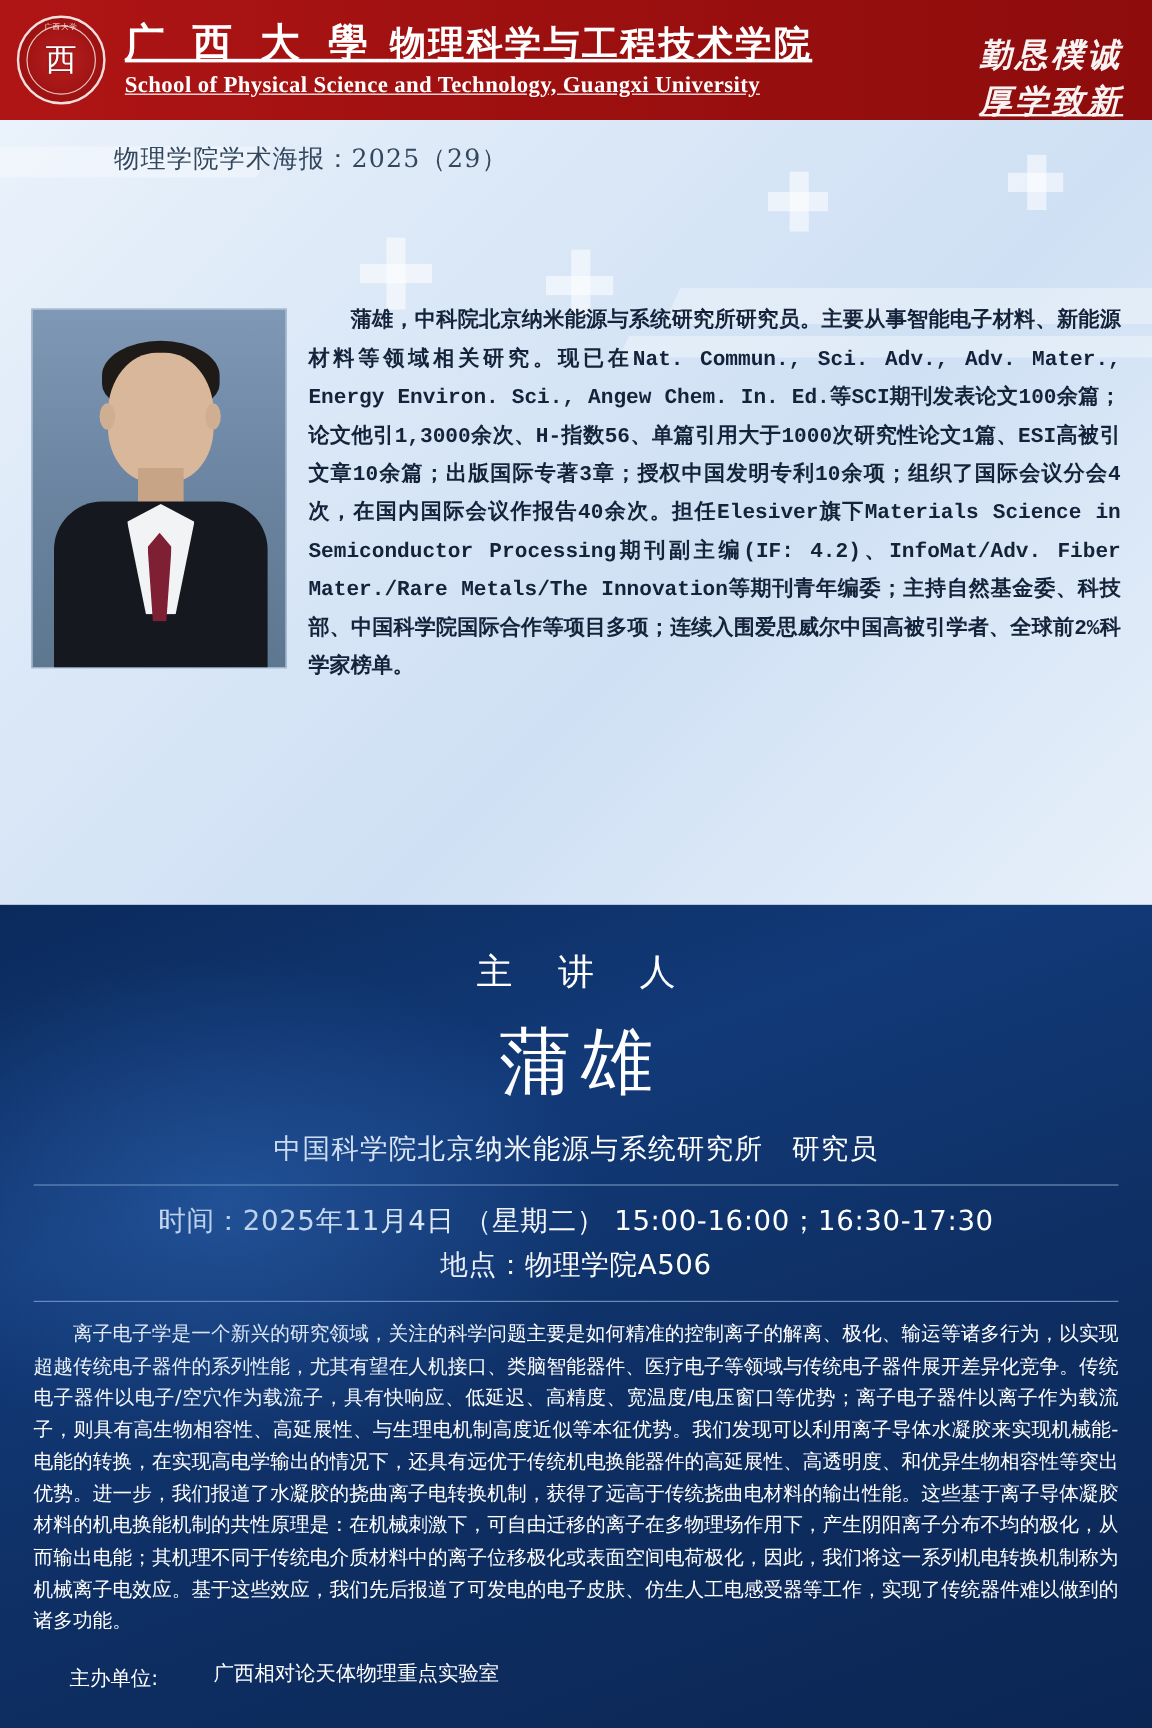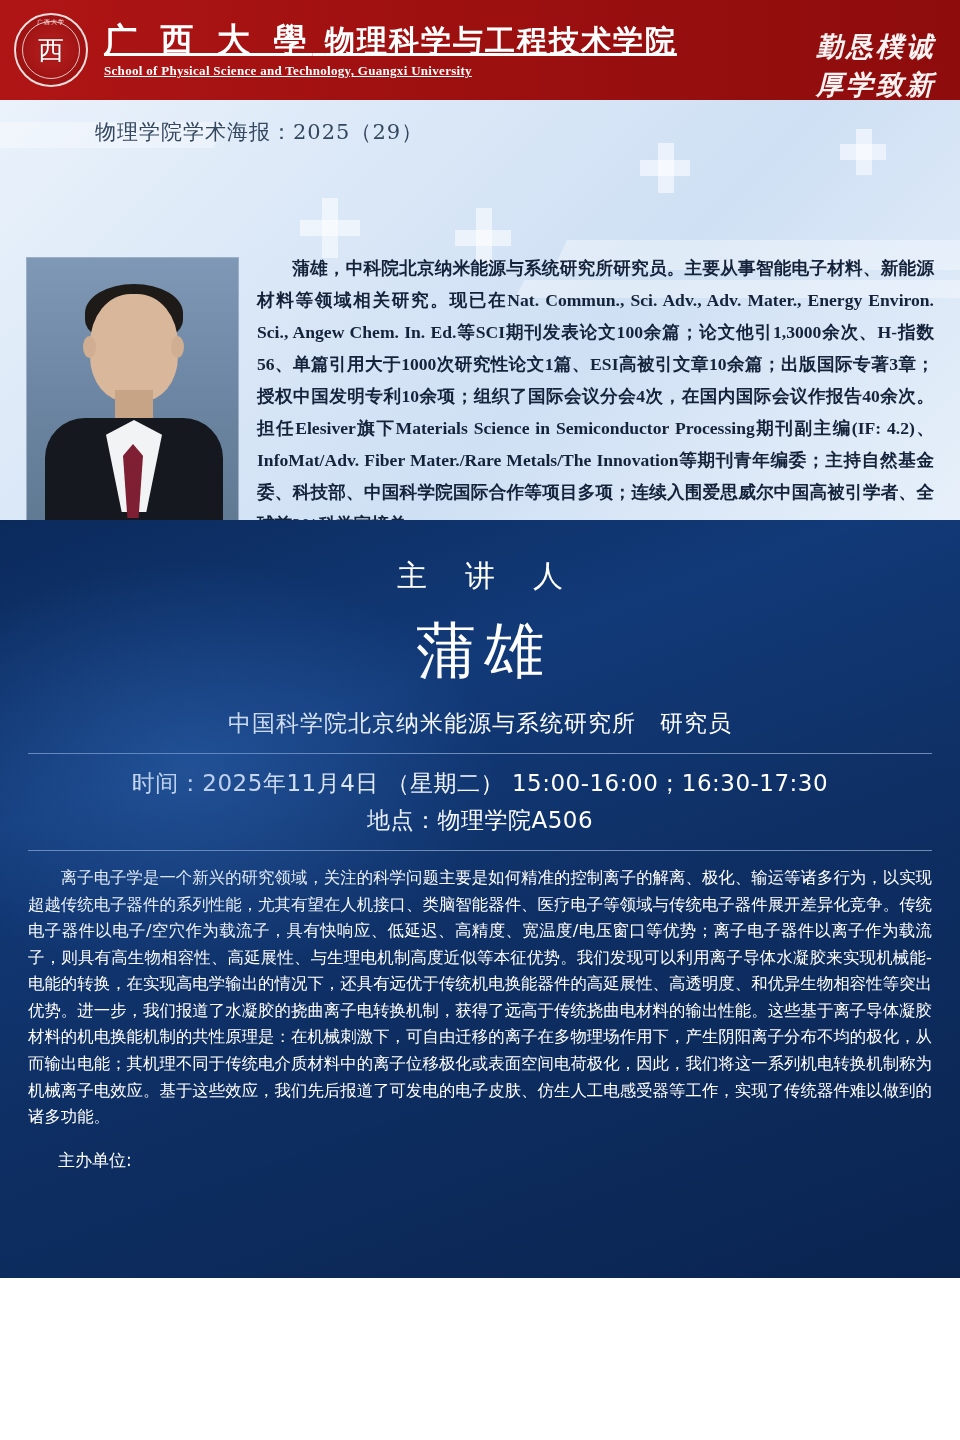--- a/index.html
+++ b/index.html
@@ -66,47 +66,47 @@
     font-family: "DejaVu Serif", serif;
     font-size: 30px;
     font-weight: 700;
     letter-spacing: 2px;
     line-height: 1.15;
     white-space: nowrap;
   }
   .h-cn .univ { font-size: 33px; letter-spacing: 6px; }
   .h-en {
     font-family: "Liberation Serif", serif;
-    font-size: 13px;
+    font-size: 19px;
     font-weight: 700;
     margin-top: 5px;
     letter-spacing: .3px;
   }
   .motto {
     flex: 0 0 auto;
     color: #fff;
     text-align: center;
     font-family: "DejaVu Serif", serif;
     padding-right: 10px;
     line-height: 1.1;
   }
   .motto div {
     font-size: 27px;
     font-weight: 700;
     letter-spacing: 3px;
     font-style: italic;
     opacity: .95;
     margin-top: 32px;
   }
-  .motto div:last-child { margin-top: 8px; }
+  .motto div:last-child { margin-top: 8px; text-decoration: underline; }
 
   
   .top-section {
     position: relative;
-    height: 420px;
+    height: 654px;
     background: linear-gradient(135deg, #eaf2fb 0%, #dbe8f7 30%, #cfe0f4 60%, #e7f0fa 100%);
     overflow: hidden;
   }
   .cross {
     position: absolute;
     background: rgba(255,255,255,0.55);
   }
   .cross.h { height: 16px; }
   .cross.v { width: 16px; }
   .ribbon {
@@ -189,21 +189,21 @@
     clip-path: polygon(50% 0, 100% 16%, 72% 100%, 28% 100%, 0 16%);
   }
   .p-tie {
     position: absolute;
     left: 96px; top: 186px;
     width: 20px; height: 74px;
     background: #7e1f33;
     clip-path: polygon(50% 0, 100% 16%, 78% 100%, 22% 100%, 0 16%);
   }
   .bio-text {
-    font-family: Liberation Serif, serif;
+    font-family: Liberation Mono, monospace;
     font-size: 17.6px;
     font-weight: 700;
     color: #14223a;
     line-height: 1.82;
     text-align: justify;
     text-justify: inter-ideograph;
     text-indent: 2em;
   }
 
   
@@ -345,17 +345,18 @@
     <div class="meta-line">时间：2025年11月4日 （星期二） 15:00-16:00；16:30-17:30</div>
     <div class="meta-line">地点：物理学院A506</div>
 
     <div class="divider"></div>
 
     <div class="abstract">离子电子学是一个新兴的研究领域，关注的科学问题主要是如何精准的控制离子的解离、极化、输运等诸多行为，以实现超越传统电子器件的系列性能，尤其有望在人机接口、类脑智能器件、医疗电子等领域与传统电子器件展开差异化竞争。传统电子器件以电子/空穴作为载流子，具有快响应、低延迟、高精度、宽温度/电压窗口等优势；离子电子器件以离子作为载流子，则具有高生物相容性、高延展性、与生理电机制高度近似等本征优势。我们发现可以利用离子导体水凝胶来实现机械能-电能的转换，在实现高电学输出的情况下，还具有远优于传统机电换能器件的高延展性、高透明度、和优异生物相容性等突出优势。进一步，我们报道了水凝胶的挠曲离子电转换机制，获得了远高于传统挠曲电材料的输出性能。这些基于离子导体凝胶材料的机电换能机制的共性原理是：在机械刺激下，可自由迁移的离子在多物理场作用下，产生阴阳离子分布不均的极化，从而输出电能；其机理不同于传统电介质材料中的离子位移极化或表面空间电荷极化，因此，我们将这一系列机电转换机制称为机械离子电效应。基于这些效应，我们先后报道了可发电的电子皮肤、仿生人工电感受器等工作，实现了传统器件难以做到的诸多功能。</div>
 
     <div class="organizers">
       <div class="org-label">主办单位:</div>
       <div class="org-items">
+        <div>广西相对论天体物理重点实验室</div>
       </div>
     </div>
   </div>
 
 </div>
 
 </body></html>

